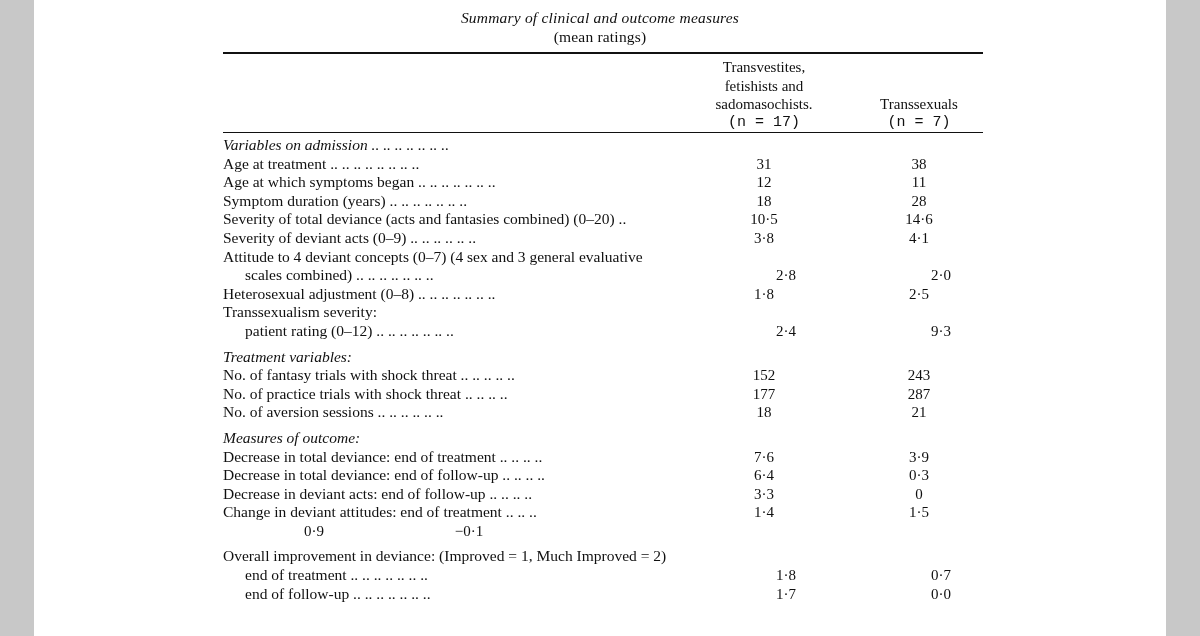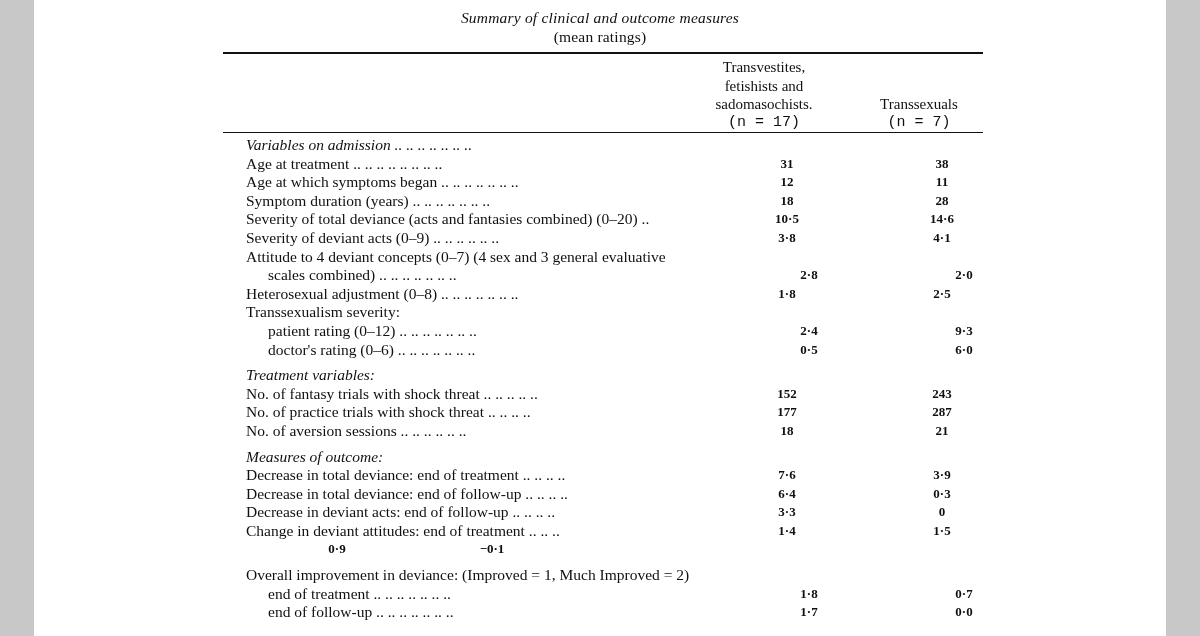--- a/index.html
+++ b/index.html
@@ -71,34 +71,32 @@
   .head-col.c2 { width: 128px; flex: 0 0 128px; padding-top: 37px; }
   .head-n { display: block; font-family: Liberation Mono, monospace; }
   .body-rows {
     padding-top: 3px;
     padding-bottom: 4px;
   }
   .row {
     display: flex;
     align-items: flex-start;
     min-height: 18px;
-    margin-left: 23px;
   }
   .row .lbl {
     width: 450px;
     flex: 0 0 450px;
     font-size: 15.5px;
     line-height: 18.6px;
     white-space: nowrap;
   }
   .row .val {
     text-align: center;
-    font-size: 13px;
+    font-size: 15px;
     line-height: 18.6px;
-    font-weight: bold;
   }
   .row .val.c1 { width: 182px; flex: 0 0 182px; }
   .row .val.c2 { width: 128px; flex: 0 0 128px; }
   .row.section .lbl { font-style: italic; }
   .row.indent .lbl { padding-left: 22px; }
   .row.gap { margin-top: 7px; }
   .row.wide .lbl { width: 578px; flex: 0 0 578px; white-space: nowrap; }
   .dots {
     letter-spacing: 0;
     font-size: 15.5px;
@@ -181,25 +179,20 @@
           <div class="row">
             <div class="lbl">Transsexualism severity:</div>
             <div class="val c1"></div>
             <div class="val c2"></div>
           </div>
           <div class="row indent">
             <div class="lbl">patient rating (0–12) ..<span class="dots">  ..    ..    ..    ..    ..    ..</span></div>
             <div class="val c1">2·4</div>
             <div class="val c2">9·3</div>
           </div>
-          <div class="row indent">
-            <div class="lbl">doctor's rating (0–6)  ..<span class="dots">  ..    ..    ..    ..    ..    ..</span></div>
-            <div class="val c1">0·5</div>
-            <div class="val c2">6·0</div>
-          </div>
           <div class="row section gap">
             <div class="lbl">Treatment variables:</div>
             <div class="val c1"></div>
             <div class="val c2"></div>
           </div>
           <div class="row">
             <div class="lbl">No. of fantasy trials with shock threat<span class="dots">  ..    ..    ..    ..    ..</span></div>
             <div class="val c1">152</div>
             <div class="val c2">243</div>
           </div>

